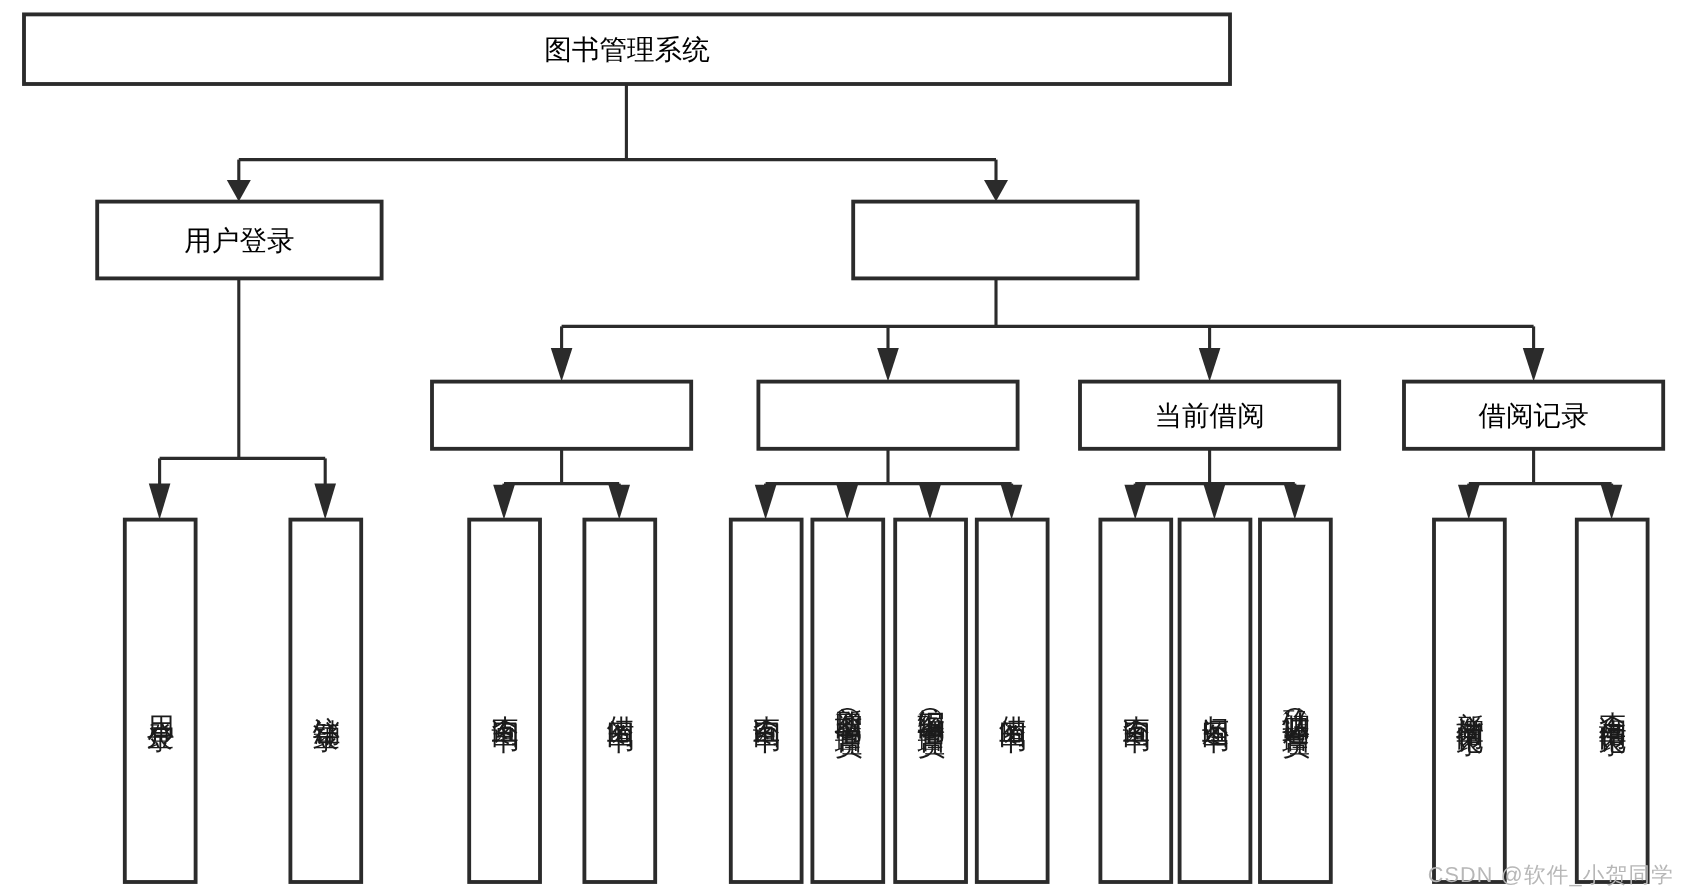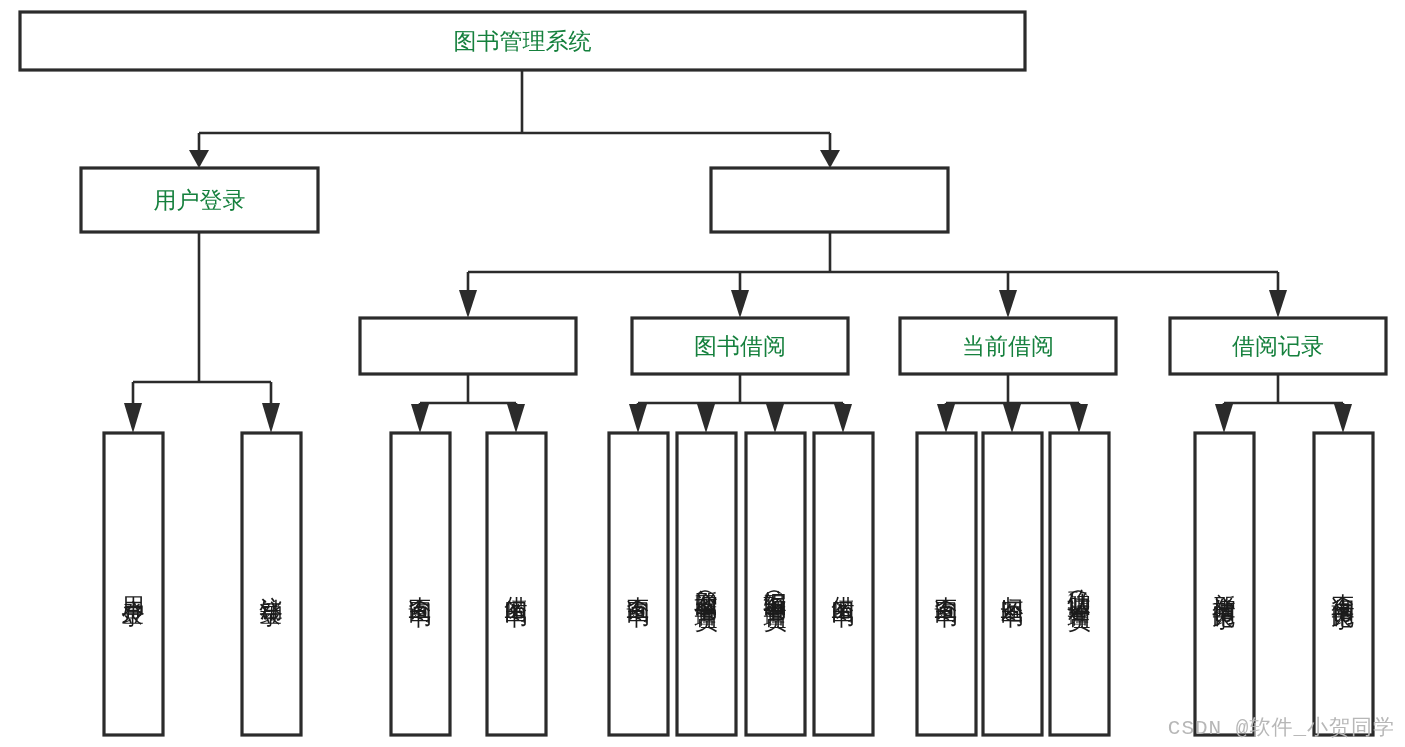--- a/index.html
+++ b/index.html
@@ -26,29 +26,29 @@
     align-items:center;
     justify-content:center;
     text-align:center;
     white-space:pre;
     user-select:none;
   }
   .hlabel{
     position:absolute;
     font-family:"DejaVu Sans","Liberation Sans",sans-serif;
     font-size:23px;
-    color:#15803d;
+    color:#000000;
     display:flex;align-items:center;justify-content:center;
     user-select:none;
   }
   #watermark{
     position:absolute;
     right:10px;bottom:6px;
-    font-family:Liberation Mono, monospace;
-    font-size:21px;
+    font-family:Liberation Sans, sans-serif;
+    font-size:18px;
     color:#b7b7b7;
     letter-spacing:1px;
     white-space:nowrap;
     user-select:none;
   }
 </style>
 </head>
 <body>
 
 <div id="stage">
@@ -167,21 +167,20 @@
     <rect class="node-rect" x="1050" y="433" width="59" height="302"></rect>
 
     <rect class="node-rect" x="1195" y="433" width="59" height="302"></rect>
     <rect class="node-rect" x="1314" y="433" width="59" height="302"></rect>
   </svg>
 
   <div class="hlabel" style="left:20px;top:12px;width:1005px;height:58px;">图书管理系统</div>
 
   <div class="hlabel" style="left:81px;top:168px;width:237px;height:64px;">用户登录</div>
 
-  <div class="hlabel" style="left:632px;top:318px;width:216px;height:56px;">图书借阅</div>
   <div class="hlabel" style="left:1170px;top:318px;width:216px;height:56px;">借阅记录</div>
   <div class="hlabel" style="left:900px;top:318px;width:216px;height:56px;">当前借阅</div>
 
   <div class="vlabel" style="left:104px;top:433px;width:59px;height:302px;">用户登录</div>
   <div class="vlabel" style="left:242px;top:433px;width:59px;height:302px;">注销登录</div>
 
   <div class="vlabel" style="left:391px;top:433px;width:59px;height:302px;">查询图书</div>
   <div class="vlabel" style="left:487px;top:433px;width:59px;height:302px;">借阅图书</div>
 
   <div class="vlabel" style="left:609px;top:433px;width:59px;height:302px;">查询图书</div>

